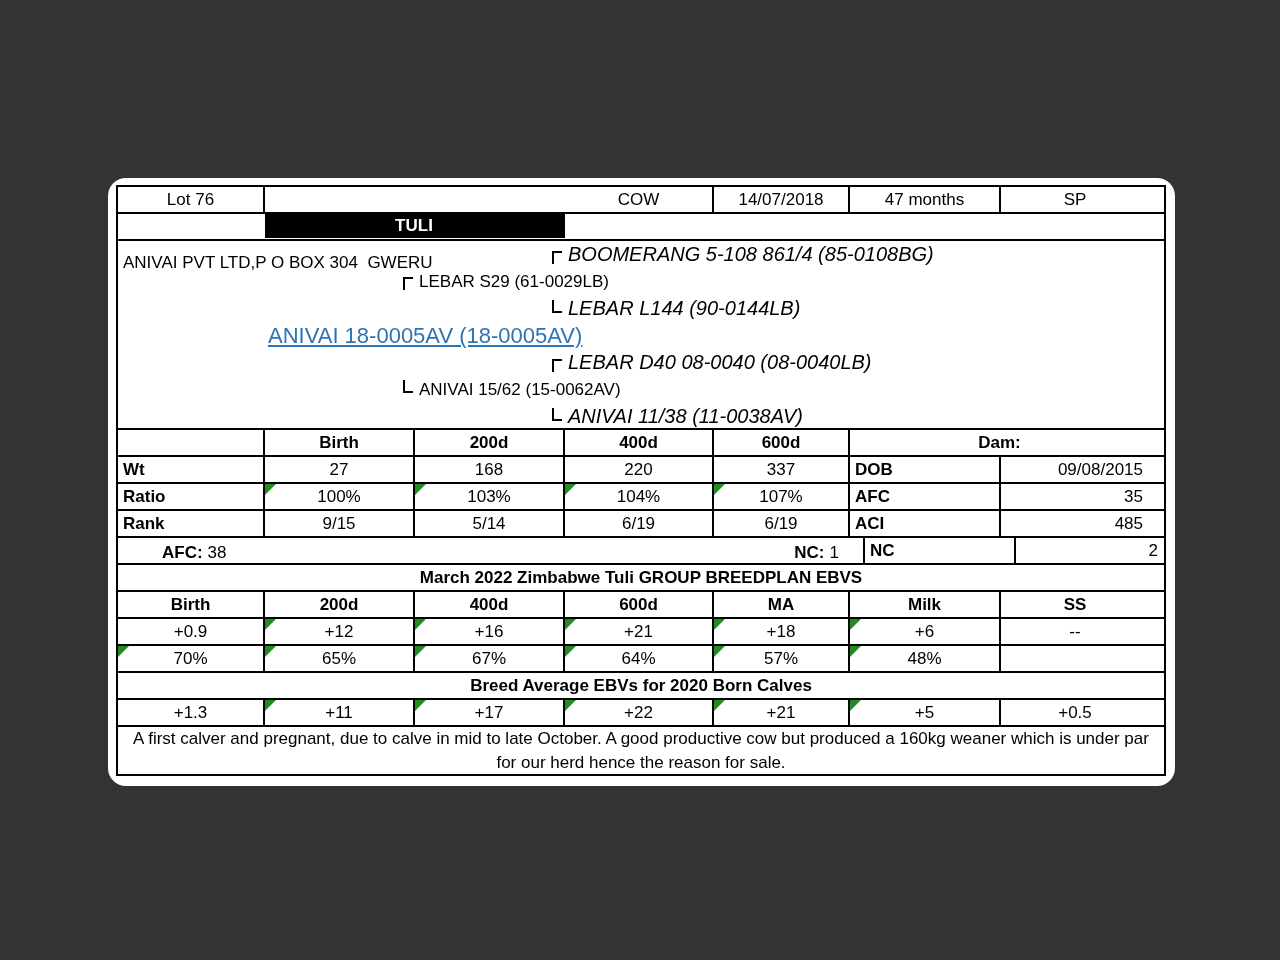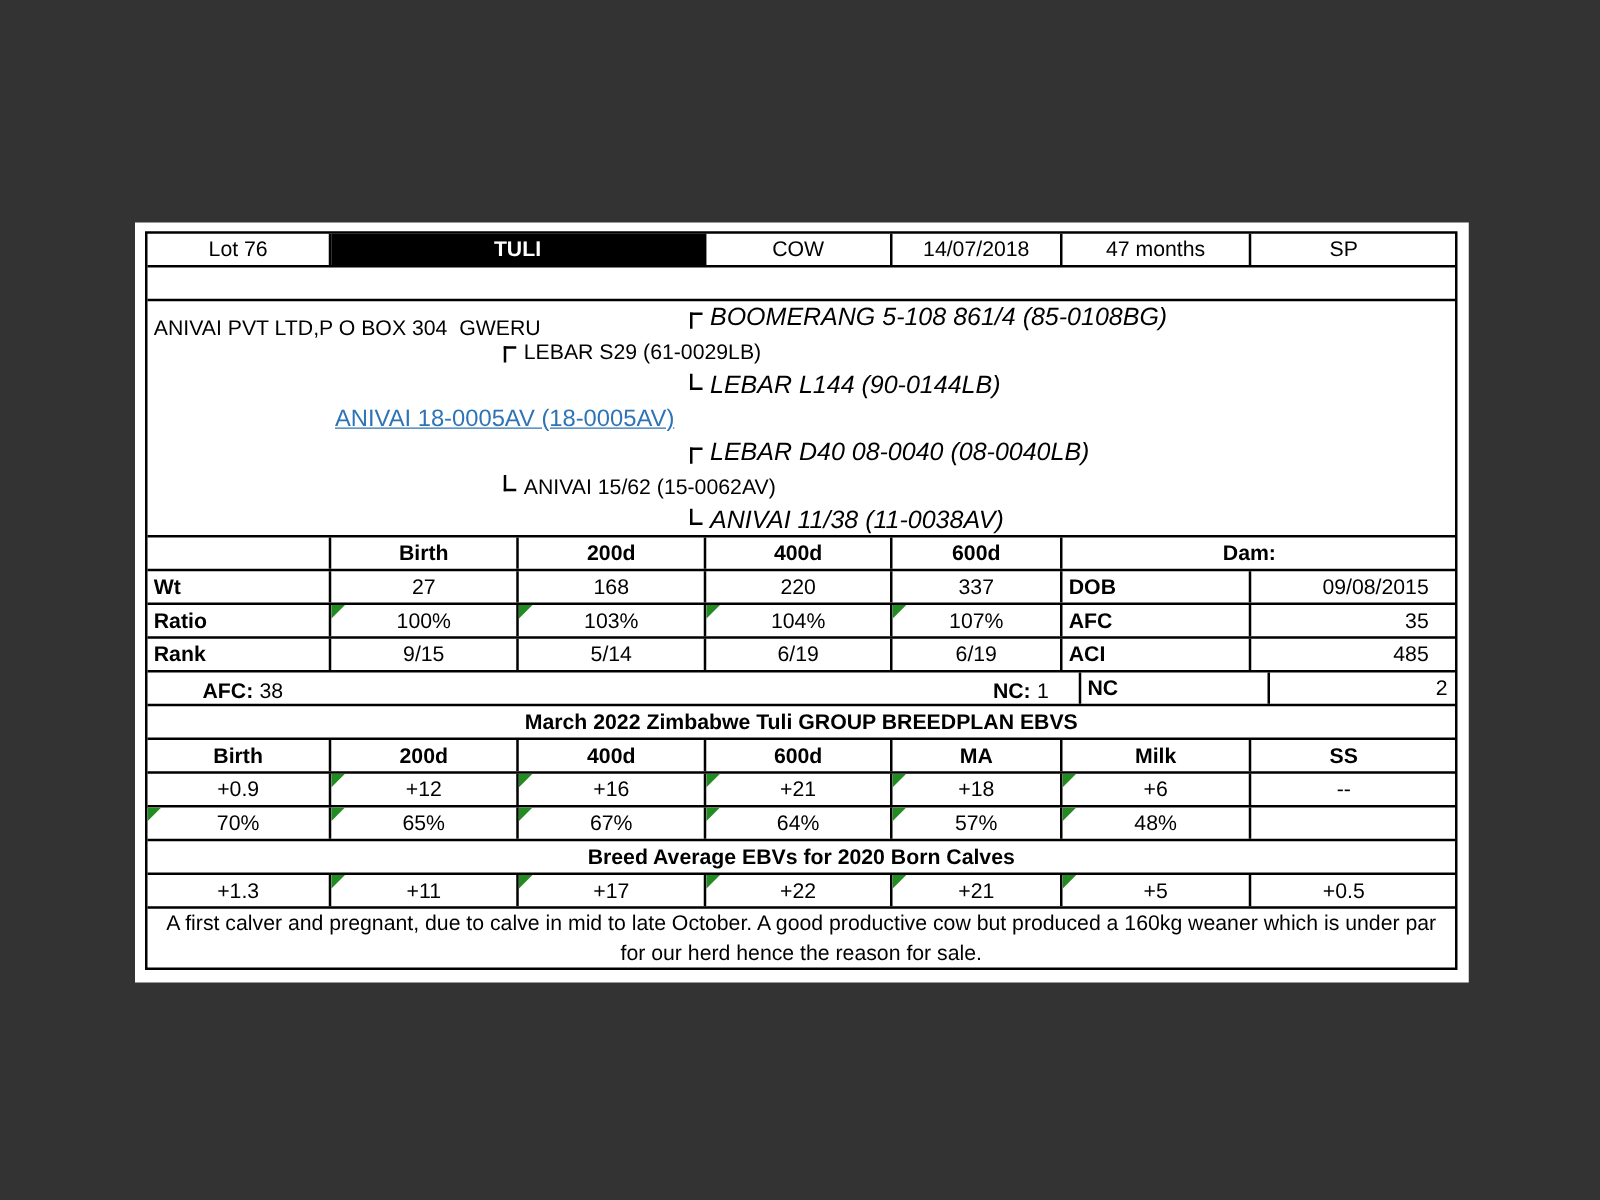--- a/index.html
+++ b/index.html
@@ -2,43 +2,43 @@
 <html><head>
 <meta charset="utf-8">
 <style>
   html,body{margin:0;padding:0;}
   body{
     width:1280px;height:960px;overflow:hidden;position:relative;
     background:#333333;
     font-family:"Liberation Sans",sans-serif;
     color:#000;
   }
-  .page{position:absolute;left:108px;top:178px;width:1067px;height:608px;background:#ffffff;}
+  .page{position:absolute;left:108px;top:178px;width:1067px;height:608px;background:#ffffff;border-radius:18px;}
   .sheet{position:absolute;left:8px;top:7px;width:1050px;border:2px solid #000;box-sizing:border-box;background:#fff;}
   .r{display:flex;height:27px;border-bottom:2px solid #000;box-sizing:border-box;}
   .r.last{border-bottom:none;}
   .c{box-sizing:border-box;height:100%;border-right:2px solid #000;display:flex;align-items:center;justify-content:center;font-size:17px;position:relative;overflow:hidden;}
   .noR{border-right:none;}
   .w0{width:147px}.w1{width:150px}.w2{width:150px}.w3{width:149px}.w4{width:136px}.w5{width:151px}.w6{width:148px}
   .wTuli{width:300px}.wDam{width:299px}.wMerge{width:747px}.wFull{width:1046px}
   .bold{font-weight:bold;}
   .leftAl{justify-content:flex-start;padding-left:5px;}
   .rightAl{justify-content:flex-end;padding-right:6px;}
-  .blackCell{background:#000;color:#fff;font-weight:bold;}
+  .blackCell{background:#000;color:#fff;font-weight:bold;margin-top:26px;}
   .pre{white-space:pre;margin-top:36px;}
   .tri::before{content:"";position:absolute;top:0;left:0;width:0;height:0;
     border-style:solid;border-width:11px 11px 0 0;
     border-color:#228B22 transparent transparent transparent;}
   
   .pedigree{position:relative;height:189px;border-bottom:2px solid #000;box-sizing:border-box;}
   .pline{position:absolute;height:27px;line-height:27px;white-space:nowrap;font-size:17px;}
   .gp{font-style:italic;font-size:20px;}
   .bt{display:inline-block;width:8px;height:11px;border-left:2px solid #000;border-top:2px solid #000;margin-right:6px;position:relative;top:3px;}
   .bb{display:inline-block;width:8px;height:11px;border-left:2px solid #000;border-bottom:2px solid #000;margin-right:6px;position:relative;top:-2px;}
-  .animalLink{color:#2e74b5;text-decoration:underline;font-size:19px;cursor:pointer;}
+  .animalLink{color:#2e74b5;text-decoration:underline;font-size:22px;cursor:pointer;}
   
   .mergeRow{display:flex;align-items:flex-end;justify-content:space-between;padding:0 24px 0 44px;}
   .lblPair .lab{font-weight:bold;margin-right:5px;}
   
   .comment{height:47px;border-bottom:none;display:flex;align-items:center;justify-content:center;text-align:center;font-size:17px;line-height:24px;padding:0 8px;box-sizing:border-box;}
 </style>
 </head>
 <body>
 
 <div class="page">

